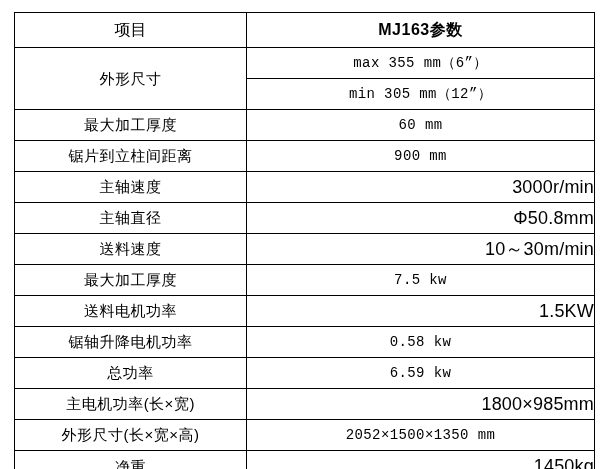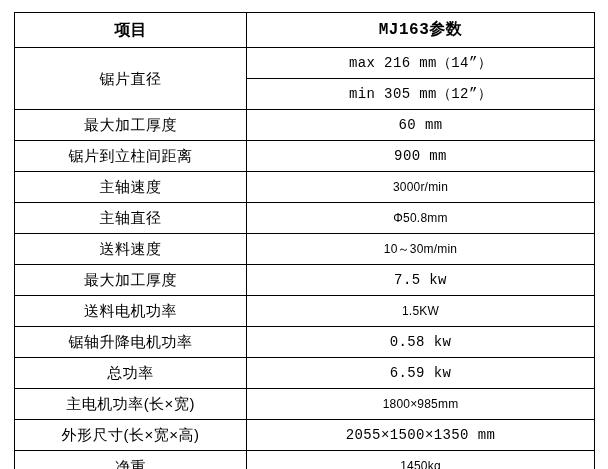--- a/index.html
+++ b/index.html
@@ -35,63 +35,64 @@
     padding: 0;
     height: 30px;
     line-height: 30px;
     font-size: 15px;
     white-space: nowrap;
     overflow: hidden;
   }
   table.spec thead th {
     height: 34px;
     line-height: 34px;
-    font-weight: bold;
+    font-weight: normal;
     font-size: 16px;
   }
   table.spec thead th.hd-right {
-    font-family: Liberation Mono, monospace;
+    font-family: Liberation Sans, sans-serif;
     font-weight: bold;
     letter-spacing: 0.5px;
   }
   table.spec td.label {
     font-size: 15px;
     letter-spacing: 0.5px;
   }
   table.spec td.value {
     font-family: "Liberation Mono", monospace;
     font-size: 14px;
     letter-spacing: 0.4px;
   }
   table.spec td.value.plain {
     font-family: "Liberation Sans", sans-serif;
-    font-size: 12px;
+    font-size: 18px;
     letter-spacing: 0.2px;
+    text-align: right;
   }
   table.spec tr.tall td { height: 31px; line-height: 31px; }
 </style>
 </head>
 <body>
 
 <div id="spec-table-wrap">
   <table class="spec">
     <colgroup>
       <col class="c1">
       <col class="c2">
     </colgroup>
     <thead>
       <tr>
         <th class="hd-left">项目</th>
         <th class="hd-right">MJ163参数</th>
       </tr>
     </thead>
     <tbody>
       <tr>
-        <td class="label" rowspan="2">锯片直径</td>
-        <td class="value">max 216 mm（14”）</td>
+        <td class="label" rowspan="2">外形尺寸</td>
+        <td class="value">max 355 mm（6”）</td>
       </tr>
       <tr>
         <td class="value">min 305 mm（12”）</td>
       </tr>
       <tr>
         <td class="label">最大加工厚度</td>
         <td class="value">60 mm</td>
       </tr>
       <tr>
         <td class="label">锯片到立柱间距离</td>
@@ -124,21 +125,21 @@
       <tr>
         <td class="label">总功率</td>
         <td class="value">6.59 kw</td>
       </tr>
       <tr>
         <td class="label">主电机功率(长×宽)</td>
         <td class="value plain">1800×985mm</td>
       </tr>
       <tr>
         <td class="label">外形尺寸(长×宽×高)</td>
-        <td class="value">2055×1500×1350 mm</td>
+        <td class="value">2052×1500×1350 mm</td>
       </tr>
       <tr class="tall">
         <td class="label">净重</td>
         <td class="value plain">1450kg</td>
       </tr>
     </tbody>
   </table>
 </div>
 
 </body></html>

